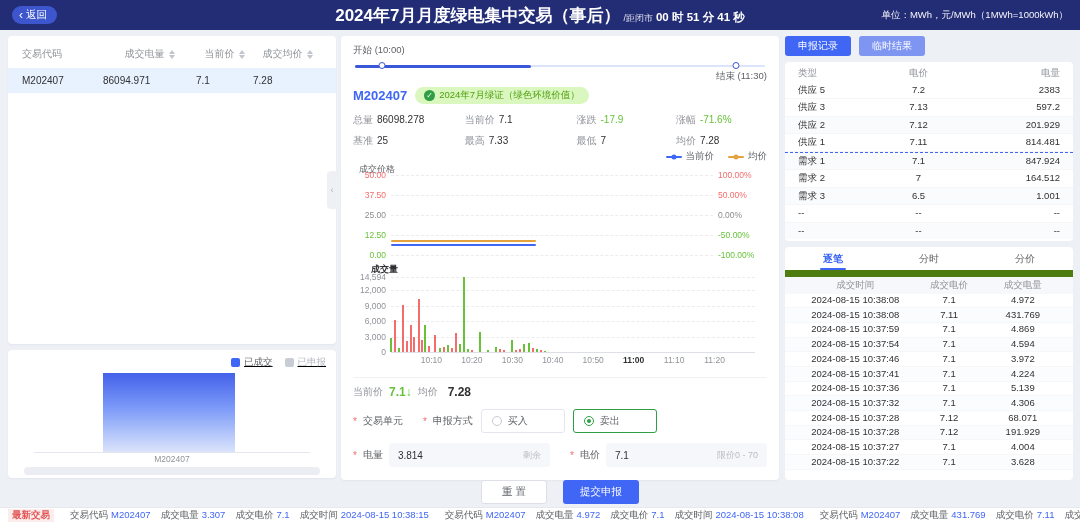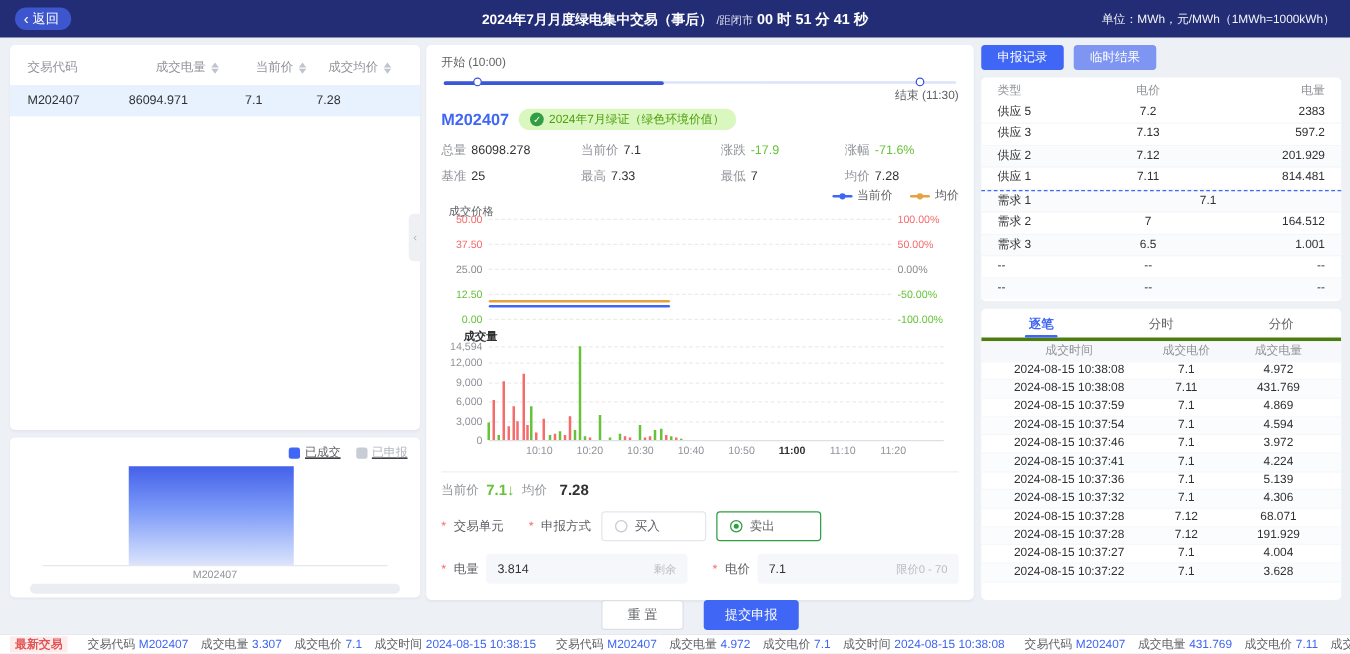--- a/index.html
+++ b/index.html
@@ -4,21 +4,21 @@
 <style>
   *{margin:0;padding:0;box-sizing:border-box;}
   body{font-family:"Liberation Sans","DejaVu Sans",sans-serif;background:#dfe2e8;}
   .app{position:relative;width:1080px;height:523px;background:#edf0f5;overflow:hidden;}
 
   
   .topbar{position:absolute;left:0;top:0;width:1080px;height:30px;background:#232d76;display:flex;align-items:center;padding:0 12px;color:#fff;}
   .back-btn{background:#3d56cd;border:none;color:#fff;font-size:10.5px;height:18px;padding:0 10px 0 7px;border-radius:9px;display:flex;align-items:center;gap:3px;cursor:pointer;}
   .back-btn .bi{font-size:12px;line-height:1;}
   .topbar-title{position:absolute;left:50%;transform:translateX(-50%);display:flex;align-items:baseline;gap:3px;white-space:nowrap;}
-  .tt-main{font-size:11px;font-weight:600;}
+  .tt-main{font-size:17px;font-weight:600;}
   .tt-prefix{font-size:9px;opacity:.85;}
   .tt-count{font-size:11.5px;font-weight:700;}
   .unit-info{margin-left:auto;font-size:9.5px;opacity:.95;}
 
   .panel{position:absolute;background:#fff;border-radius:4px;box-shadow:0 1px 2px rgba(30,40,90,.05);}
 
   
   .left-top{left:8px;top:36px;width:328px;height:308px;padding-top:4px;}
   .mt-head,.mt-row{display:grid;grid-template-columns:27% 31% 19% 23%;padding:7px 14px;font-size:10px;align-items:center;}
   .mt-head{color:#909399;}
@@ -111,25 +111,25 @@
   .rc-buttons{display:flex;gap:8px;}
   .rbtn{height:20px;padding:0 13px;border-radius:3px;color:#fff;font-size:10px;border:none;cursor:pointer;}
   .rbtn.primary{background:#3f66f5;}
   .rbtn.secondary{background:#7e95f2;}
   .card-book{background:#fff;border-radius:4px;margin-top:6px;padding:3px 0 2px;}
   .book-head,.book-row{display:grid;grid-template-columns:30% 32% 38%;font-size:9.5px;padding:3px 13px;line-height:10.5px;}
   .book-head{color:#909399;}
   .book-row{color:#303133;border-bottom:1px solid #f5f6f8;}
   .book-row:last-child{border-bottom:none;}
   .book-row.alt{background:#fafbfd;}
-  .book-row.dashed{border-top:1px dashed #3f66f5;gap:48px;}
+  .book-row.dashed{border-top:1px dashed #3f66f5;}
   .bc.c1,.book-head .bh.c1{text-align:center;}
   .bc.c2,.book-head .bh.c2{text-align:right;}
   .card-trades{background:#fff;border-radius:4px;margin-top:6px;flex:1;overflow:hidden;}
-  .tabs{display:flex;border-bottom:3px solid #4d7c0f;}
+  .tabs{display:flex;border-bottom:7px solid #4d7c0f;}
   .tab{flex:1;text-align:center;font-size:10px;color:#606266;padding:5px 0 4px;position:relative;cursor:pointer;}
   .tab.active{color:#3f66f5;font-weight:700;}
   .tab.active::after{content:'';position:absolute;left:50%;transform:translateX(-50%);bottom:0;width:26px;height:2px;background:#3f66f5;border-radius:1px;}
   .trades-head,.trade-row{display:grid;grid-template-columns:45% 25% 30%;font-size:9.5px;padding:3px 10px;text-align:center;line-height:10.5px;}
   .trades-head{color:#909399;background:#f7f8fb;}
   .trade-row{color:#303133;border-bottom:1px solid #f6f7f9;padding:1.6px 10px;}
   .trade-row.alt{background:#fbfcfe;}
 
   
   .ticker{position:absolute;left:0;top:507px;width:1080px;height:16px;background:#fff;border-top:1px solid #e6e8ee;display:flex;align-items:center;font-size:9.5px;color:#606266;padding:0 8px;gap:16px;overflow:hidden;white-space:nowrap;}

